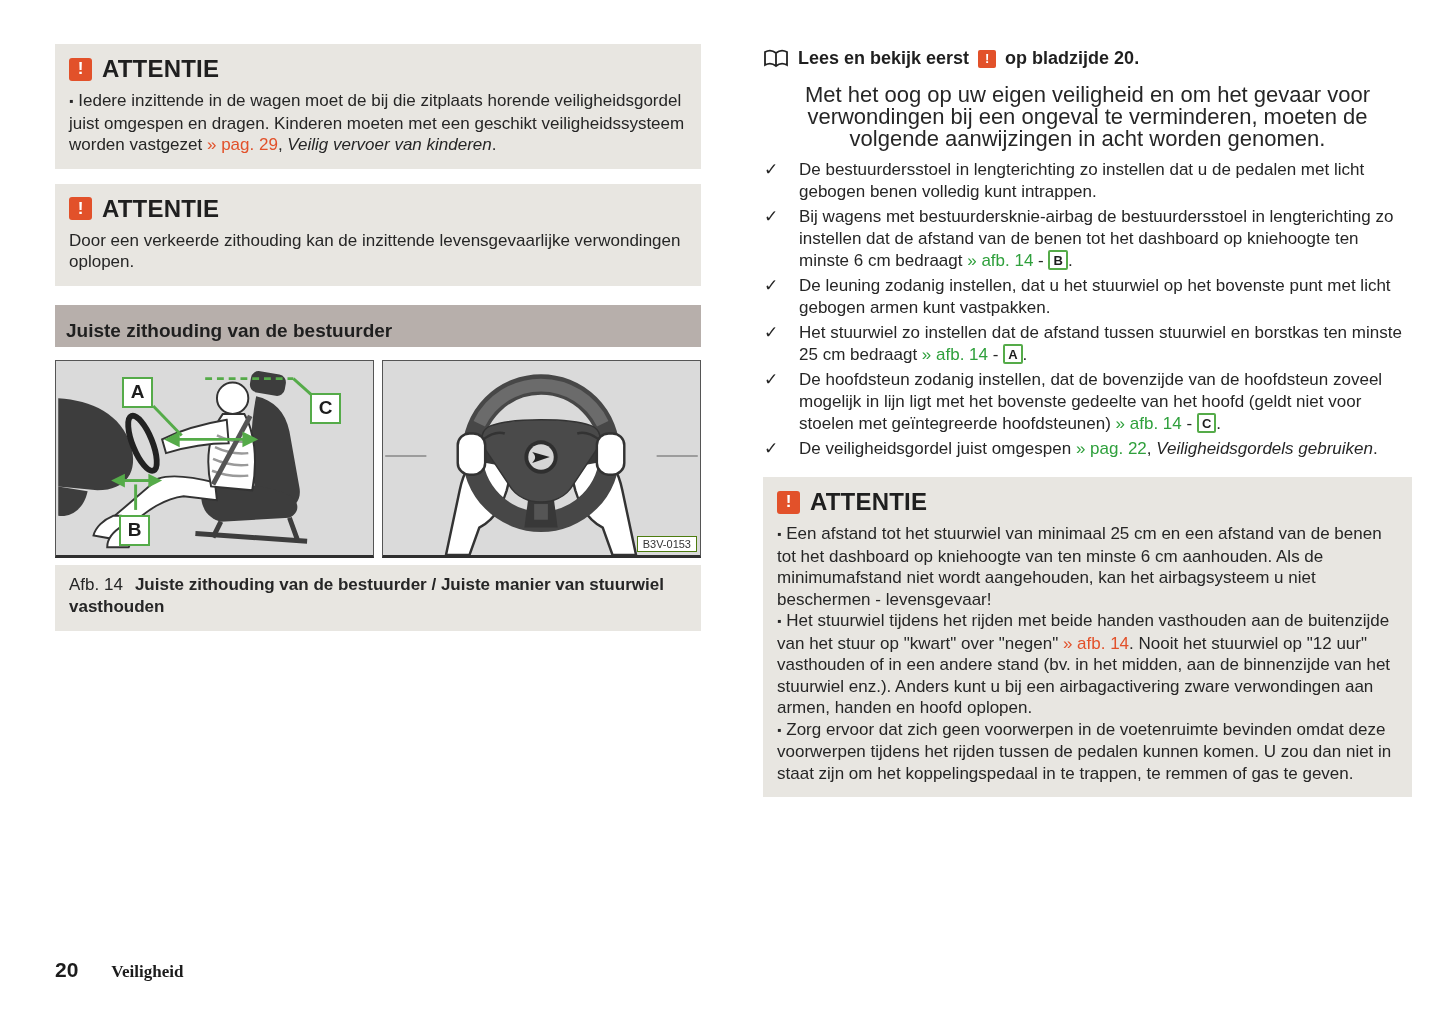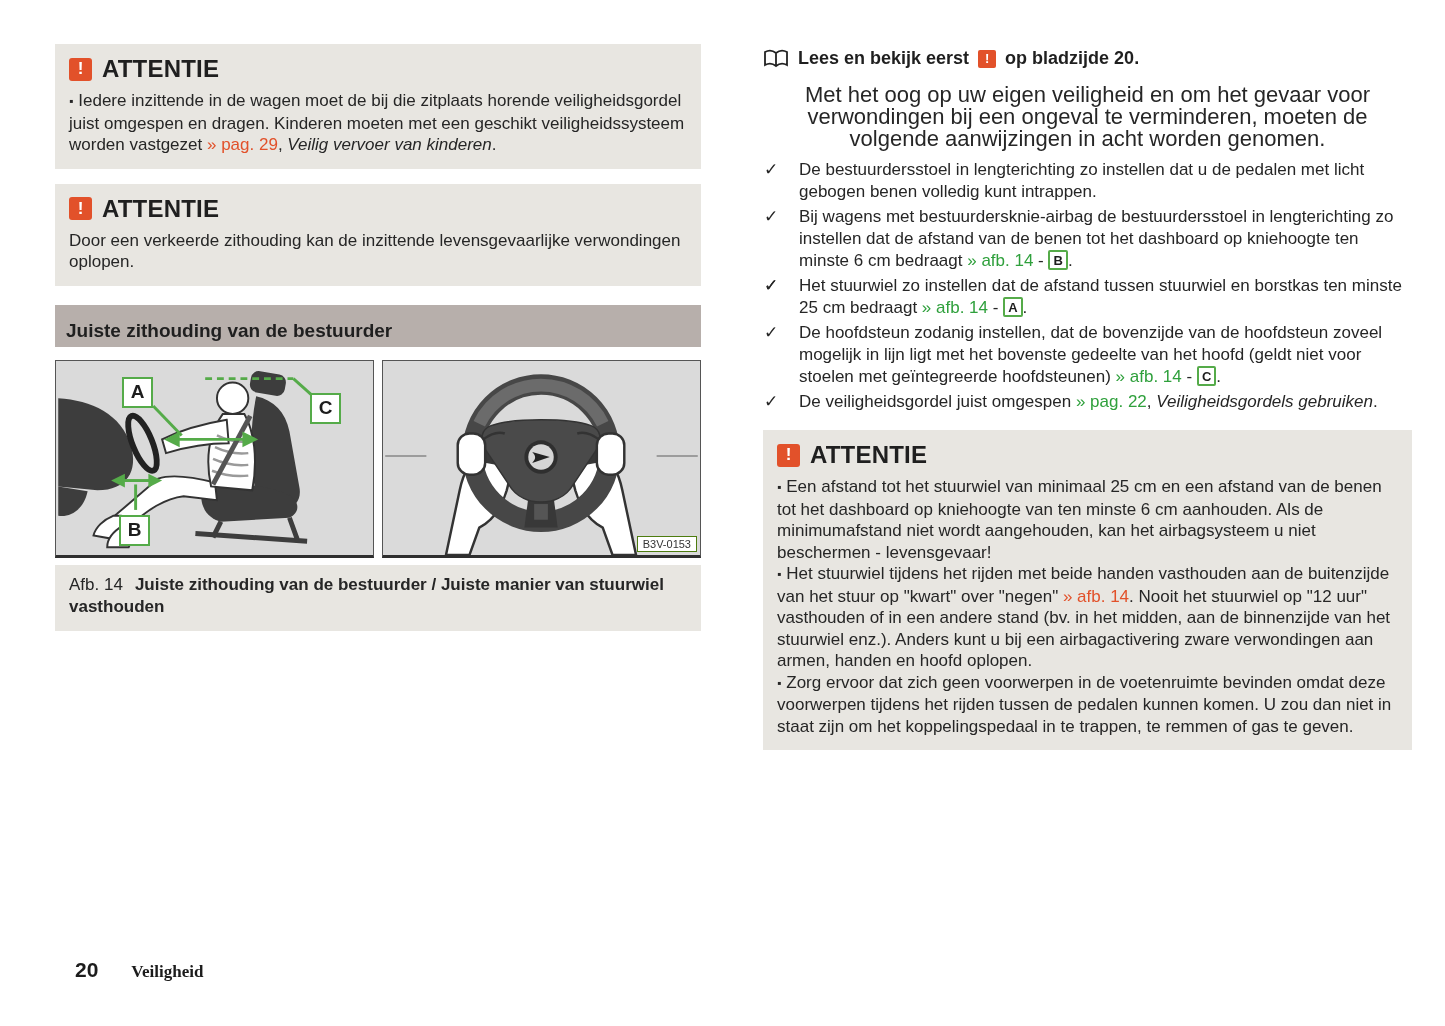--- a/index.html
+++ b/index.html
@@ -45,21 +45,21 @@
   .intro { font-size:22px; line-height:22px; margin:15px 0 9px;text-align:center; }
   .checklist { list-style:none; margin:0 0 0 0; padding:0; }
   .checklist li { position:relative; padding-left:36px; font-size:17px; line-height:22px; margin-bottom:3px; }
   .check { position:absolute; left:1px; top:0; }
   .refbox { display:inline-block; border:2px solid #55ab49; background:#fff; font-weight:bold; font-size:13px;
             line-height:1; padding:2px 3px 1px; border-radius:2px; vertical-align:1px; color:#1d1d1d; }
   .warnbox.right { margin-top:17px; margin-bottom:0; }
 
   
   .footer { position:absolute; left:55px; top:958px; display:flex; align-items:baseline; gap:33px; color:#1c1c1c; }
-  .pnum { font-size:21px; font-weight:bold;margin-left:20px; }
+  .pnum { font-size:21px; font-weight:bold; }
   .chapter { font-size:17px; font-weight:bold;font-family:Liberation Serif, serif; }
 </style>
 </head>
 <body>
 
 <div class="page">
 
   <div class="col-left">
 
     <section class="warnbox">
@@ -179,21 +179,21 @@
           <span>!</span>
         </span>
       <span>op bladzijde 20.</span>
     </div>
 
     <p class="intro">Met het oog op uw eigen veiligheid en om het gevaar voor verwondingen bij een ongeval te verminderen, moeten de volgende aanwijzingen in acht worden genomen.</p>
 
     <ul class="checklist">
       <li><span class="check">✓</span><span>De bestuurdersstoel in lengterichting zo instellen dat u de pedalen met licht gebogen benen volledig kunt intrappen.</span></li>
       <li><span class="check">✓</span><span>Bij wagens met bestuurdersknie-airbag de bestuurdersstoel in lengterichting zo instellen dat de afstand van de benen tot het dashboard op kniehoogte ten minste 6 cm bedraagt </span><a href="#" class="glink">» afb. 14</a><span> - </span><span class="refbox">B</span><span>.</span></li>
-      <li><span class="check">✓</span></li>
+      <li><span class="check">✓</span><span>De leuning zodanig instellen, dat u het stuurwiel op het bovenste punt met licht gebogen armen kunt vastpakken.</span></li>
       <li><span class="check">✓</span><span>Het stuurwiel zo instellen dat de afstand tussen stuurwiel en borstkas ten minste 25 cm bedraagt </span><a href="#" class="glink">» afb. 14</a><span> - </span><span class="refbox">A</span><span>.</span></li>
       <li><span class="check">✓</span><span>De hoofdsteun zodanig instellen, dat de bovenzijde van de hoofdsteun zoveel mogelijk in lijn ligt met het bovenste gedeelte van het hoofd (geldt niet voor stoelen met geïntegreerde hoofdsteunen) </span><a href="#" class="glink">» afb. 14</a><span> - </span><span class="refbox">C</span><span>.</span></li>
       <li><span class="check">✓</span><span>De veiligheidsgordel juist omgespen </span><a href="#" class="glink">» pag. 22</a><span>, </span><em>Veiligheidsgordels gebruiken</em><span>.</span></li>
     </ul>
 
     <section class="warnbox right">
       <div class="warnhead">
         <span class="warnicon">
             <span>!</span>
           </span>

